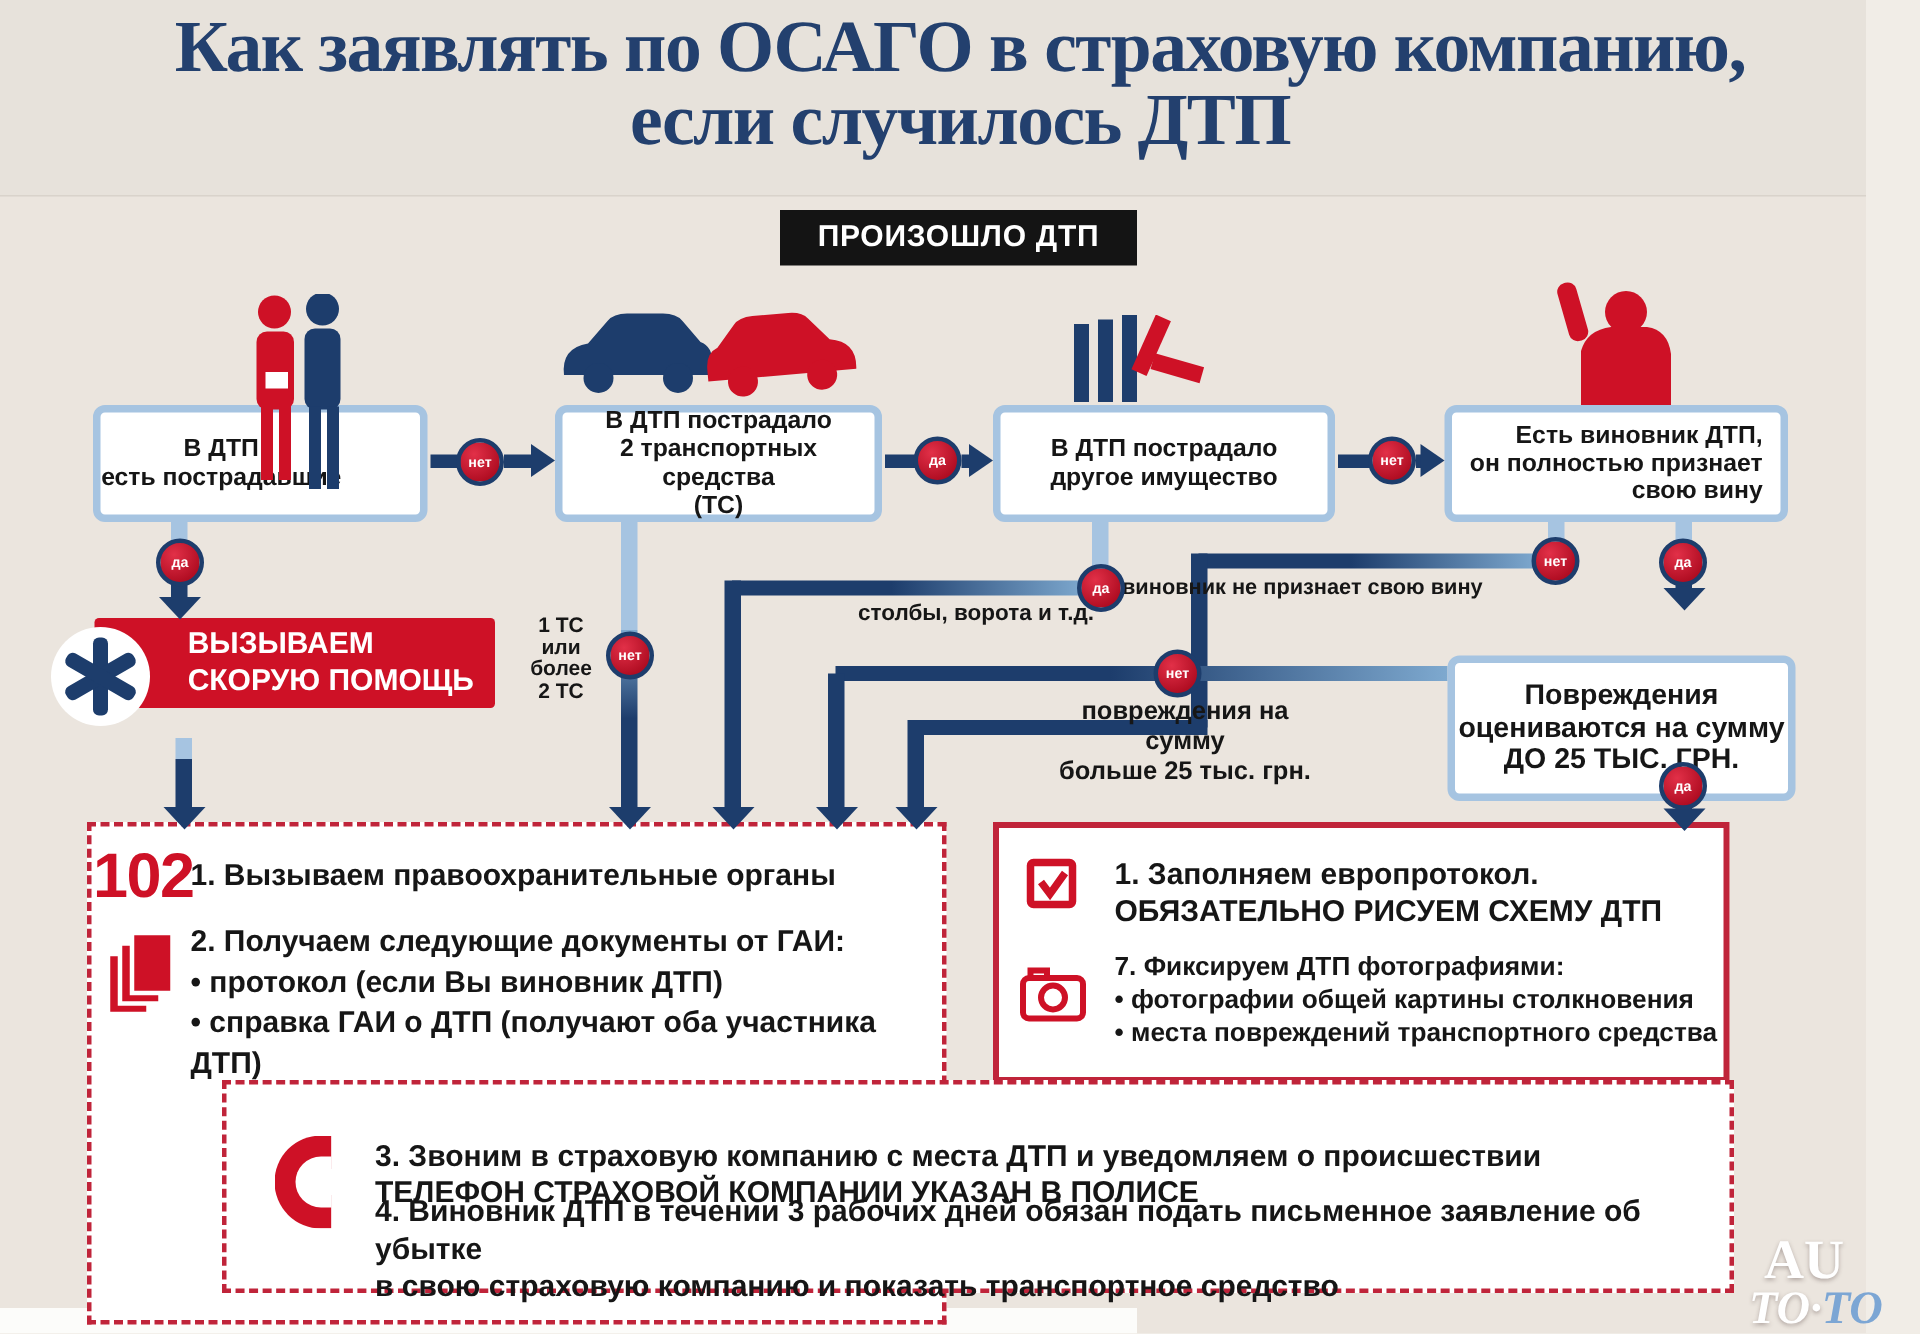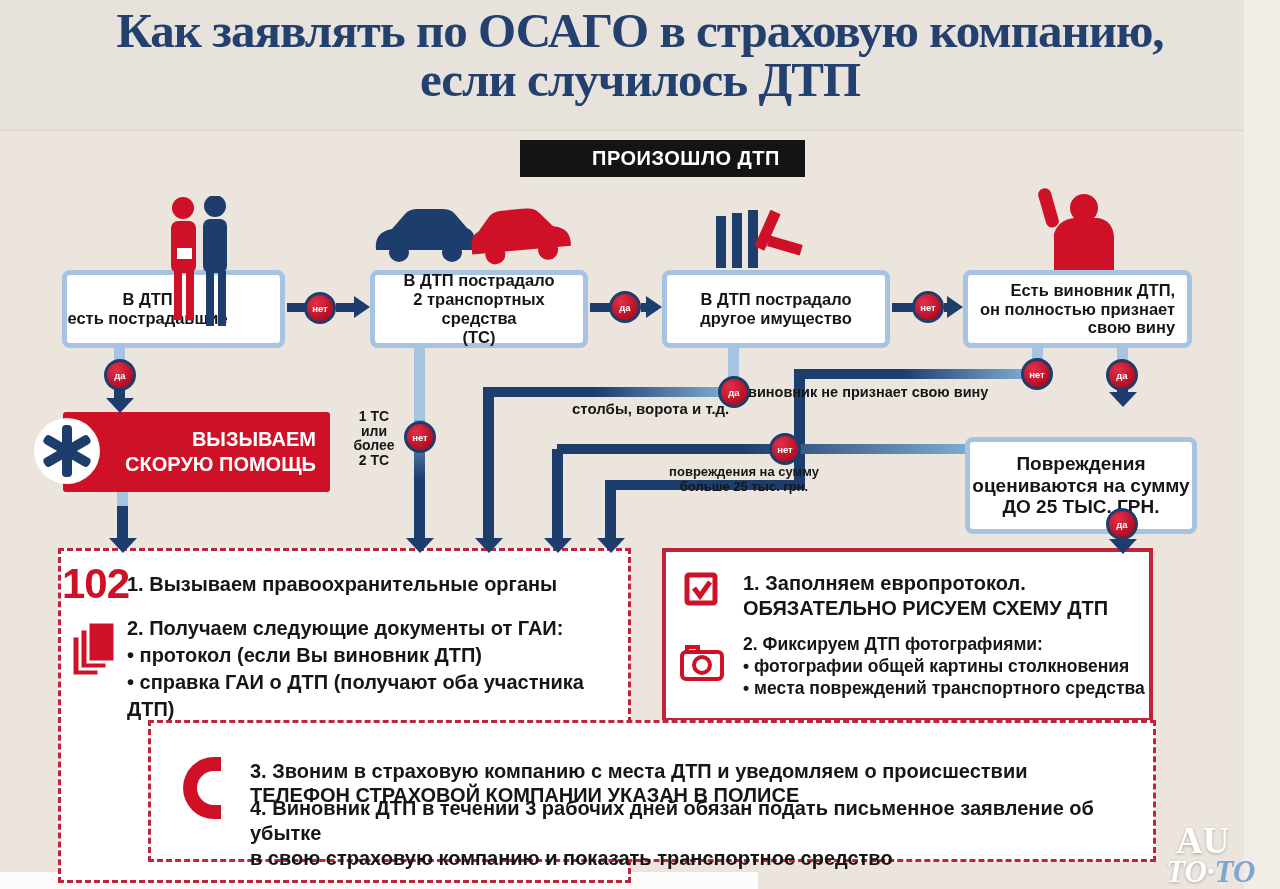--- a/index.html
+++ b/index.html
@@ -7,41 +7,41 @@
         background:var(--bg);font-family:"Liberation Sans",sans-serif;}
   .abs{position:absolute;}
   .band-top{left:0;top:0;width:1280px;height:130px;background:var(--bg-top);border-bottom:1px solid #d9d3cb;}
   .band-right{right:0;top:0;width:36px;height:889px;background:#f1ede7;}
   .white-strip{left:0;top:872px;width:758px;height:17px;background:#fcfcfa;}
   .title{left:0;top:6px;width:1280px;text-align:center;color:var(--title-navy);
          font-family:"Liberation Serif",serif;font-weight:bold;font-size:49px;
          line-height:1.0;white-space:pre-line;letter-spacing:-1px;}
   .banner{left:520px;top:140px;width:238px;height:37px;background:var(--banner-bg);
           color:#fff;font-weight:bold;font-size:20px;display:flex;align-items:center;
-          justify-content:center;letter-spacing:.5px;padding-left:47px;}
+          justify-content:center;letter-spacing:.5px;}
   .node{box-sizing:border-box;background:#fff;border:5px solid var(--light-blue);
         border-radius:8px;color:var(--ink);font-weight:bold;font-size:16.5px;
         line-height:1.15;display:flex;align-items:center;justify-content:center;
         text-align:center;white-space:pre-line;z-index:3;}
   .bar{background:var(--navy);z-index:2;}
   .lbar{background:var(--light-blue);z-index:2;}
   .gbar{background:linear-gradient(90deg,var(--navy) 45%,#7ea9cf 100%);z-index:2;}
   .vgbar{background:linear-gradient(180deg,#7ea9cf 0%,var(--navy) 50%);z-index:2;}
   .ah-d{width:0;height:0;border-left:14px solid transparent;border-right:14px solid transparent;
         border-top:15px solid var(--navy);z-index:4;}
   .ah-r{width:0;height:0;border-top:11px solid transparent;border-bottom:11px solid transparent;
         border-left:16px solid var(--navy);z-index:4;}
   .chip{width:26px;height:26px;border-radius:50%;border:3px solid var(--navy);
         background:radial-gradient(circle at 35% 30%,#e23048,var(--crimson) 75%);
         color:#fff;font-weight:bold;font-size:9.5px;display:flex;align-items:center;
         justify-content:center;z-index:5;}
   .lbl{color:var(--ink);font-weight:bold;white-space:pre-line;z-index:3;}
-  .redbox{left:63px;top:412px;width:267px;height:80px;background:var(--red);border-radius:3px;
+  .redbox{left:63px;top:412px;width:267px;height:60px;background:var(--red);border-radius:3px;
           color:#fff;font-weight:bold;font-size:20px;line-height:1.25;display:flex;
-          align-items:center;justify-content:center;text-align:right;white-space:pre-line;
+          align-items:center;justify-content:center;text-align:left;white-space:pre-line;
           padding-left:48px;box-sizing:border-box;z-index:3;}
   .dashedbox{box-sizing:border-box;background:#fff;border:3px dashed var(--border-red);z-index:1;}
   .solidbox{box-sizing:border-box;background:#fff;border:4px solid var(--border-red);z-index:1;}
   .callbox{box-sizing:border-box;background:#fff;border:3px dashed var(--border-red);z-index:2;}
   .item{color:var(--ink);font-weight:bold;font-size:20px;line-height:1.35;
         white-space:pre-line;z-index:3;}
   .code102{color:var(--red);font-weight:bold;font-size:42px;letter-spacing:-1px;z-index:3;}
   .phone-c{width:38px;height:62px;border:14px solid var(--red);border-right:none;
            border-radius:31px 0 0 31px;box-sizing:border-box;z-index:3;}
   .wm{left:1166px;top:776px;width:114px;z-index:6;font-family:"Liberation Serif",serif;
@@ -193,21 +193,21 @@
   <div class="abs ah-d" style="left:1109px;top:392px;"></div>
 
   <div class="abs node" style="left:965px;top:405px;width:232px;height:97px;font-size:19px;margin-top:32px;">Повреждения
 оцениваются на сумму
 ДО 25 ТЫС. ГРН.</div>
 
   <div class="abs gbar" style="left:557px;top:444px;width:408px;height:10px;"></div>
   <div class="abs chip" style="left:769px;top:433px;">нет</div>
   <div class="abs bar" style="left:552px;top:449px;width:11px;height:89px;"></div>
   <div class="abs ah-d" style="left:544px;top:538px;"></div>
-  <div class="abs lbl" style="left:654px;top:464px;width:180px;font-size:13px;text-align:center;">повреждения на сумму
+  <div class="abs lbl" style="left:700px;top:464px;width:180px;font-size:17px;text-align:center;">повреждения на сумму
 больше 25 тыс. грн.</div>
 
   <div class="abs lbar" style="left:1117px;top:500px;width:11px;height:10px;"></div>
   <div class="abs chip" style="left:1106px;top:508px;">да</div>
   <div class="abs bar" style="left:1117px;top:536px;width:11px;height:4px;"></div>
   <div class="abs ah-d" style="left:1109px;top:539px;"></div>
 
   <div class="abs dashedbox" style="left:58px;top:548px;width:573px;height:335px;"></div>
   <div class="abs solidbox" style="left:662px;top:548px;width:491px;height:174px;"></div>
   <div class="abs callbox" style="left:148px;top:720px;width:1008px;height:142px;"></div>
@@ -229,21 +229,21 @@
     <rect x="3" y="3" width="28" height="28" rx="2" fill="#fff" stroke="#ce1126" stroke-width="5"></rect>
     <path d="M10,16 l6,8 l10,-14" fill="none" stroke="#ce1126" stroke-width="5"></path>
   </svg>
   <div class="abs item" style="left:743px;top:571px;width:400px;line-height:1.25;">1. Заполняем европротокол.
 ОБЯЗАТЕЛЬНО РИСУЕМ СХЕМУ ДТП</div>
   <svg class="abs" style="left:680px;top:644px;z-index:3;" width="44" height="38" viewBox="0 0 44 38">
     <rect x="7" y="3" width="11" height="8" fill="none" stroke="#ce1126" stroke-width="4"></rect>
     <rect x="2" y="8" width="40" height="27" rx="4" fill="#fff" stroke="#ce1126" stroke-width="4"></rect>
     <circle cx="22" cy="21" r="8" fill="none" stroke="#ce1126" stroke-width="4"></circle>
   </svg>
-  <div class="abs item" style="left:743px;top:634px;width:412px;font-size:17.5px;line-height:1.25;">2. Фиксируем ДТП фотографиями:
+  <div class="abs item" style="left:743px;top:634px;width:412px;font-size:17.5px;line-height:1.25;">7. Фиксируем ДТП фотографиями:
 • фотографии общей картины столкновения
 • места повреждений транспортного средства</div>
 
   <div class="abs phone-c" style="left:183px;top:757px;"></div>
   <div class="abs item" style="left:250px;top:732px;width:900px;line-height:1.22;margin-top:27px;">3. Звоним в страховую компанию с места ДТП и уведомляем о происшествии
 ТЕЛЕФОН СТРАХОВОЙ КОМПАНИИ УКАЗАН В ПОЛИСЕ</div>
   <div class="abs item" style="left:250px;top:796px;width:910px;line-height:1.25;">4. Виновник ДТП в течении 3 рабочих дней обязан подать письменное заявление об убытке
 в свою страховую компанию и показать транспортное средство</div>
 
   <div class="abs wm">

